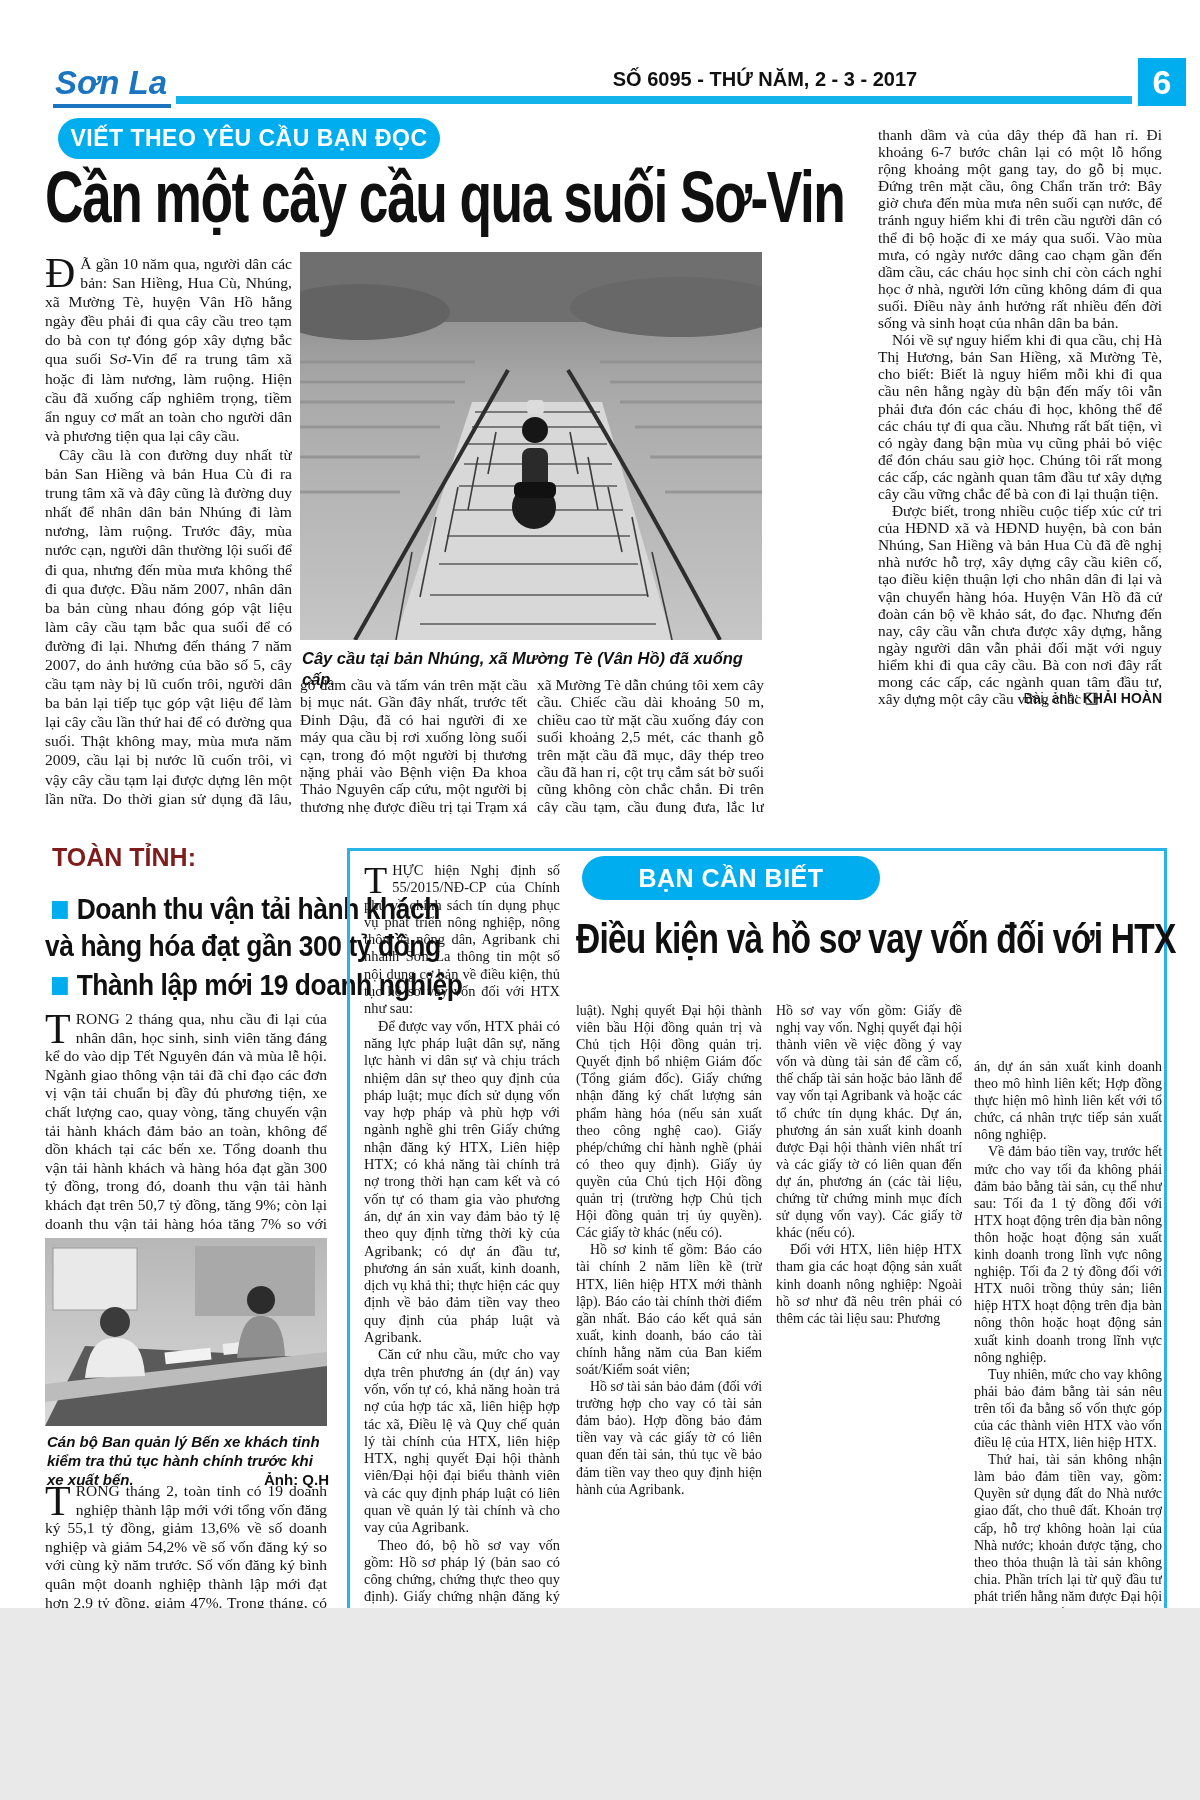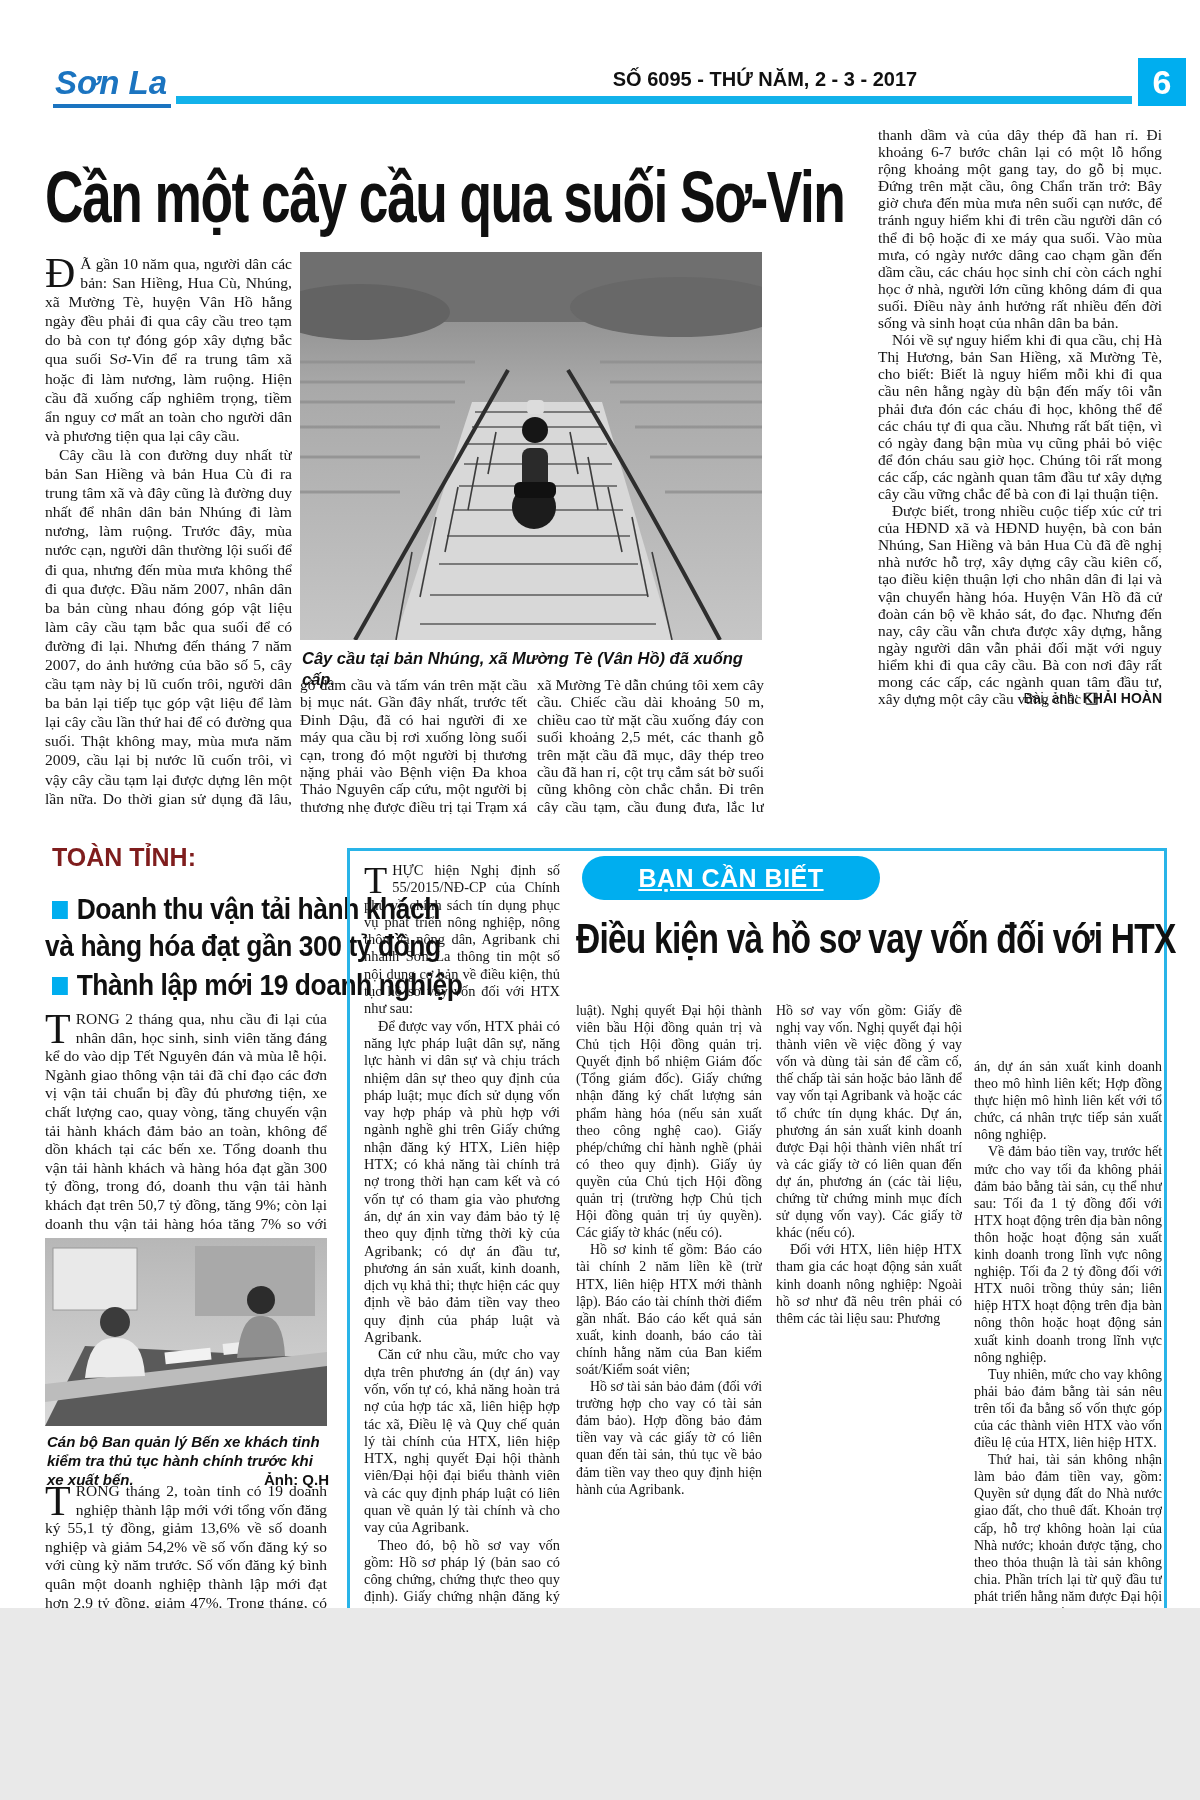--- a/index.html
+++ b/index.html
@@ -11,21 +11,21 @@
             font-size:33px;color:#1b74c0;border-bottom:4px solid #1b74c0;padding:0 4px 2px 2px;}
   .issueline{font-family:"Liberation Sans",sans-serif;font-weight:bold;font-size:20px;
              text-align:center;color:#111;}
   .cyanbar{background:#12b2ea;}
   .pagebox{background:#00aeef;color:#fff;font-family:"Liberation Sans",sans-serif;
            font-weight:bold;font-size:34px;text-align:center;line-height:48px;}
   
   .badge{background:#00aeef;color:#fff;font-family:"Liberation Sans",sans-serif;
          font-weight:bold;border-radius:24px;text-align:center;}
   .badge1{font-size:23px;line-height:41px;letter-spacing:.5px;}
-  .badge2{font-size:25px;line-height:44px;letter-spacing:.5px;text-decoration:underline;}
+  .badge2{font-size:25px;line-height:44px;letter-spacing:.5px;}
   .bigheadline{font-family:"Liberation Sans",sans-serif;font-weight:800;color:#101010;
                font-size:72px;letter-spacing:-2px;white-space:nowrap;
                transform:scaleX(.74);transform-origin:left top;}
   .boxheadline{font-family:"Liberation Sans",sans-serif;font-weight:800;color:#101010;
                font-size:43px;letter-spacing:-1px;white-space:nowrap;
                transform:scaleX(.78);transform-origin:left top;}
   .subhead{font-family:"Liberation Sans",sans-serif;font-weight:800;color:#101010;
            font-size:30px;line-height:37px;letter-spacing:-.5px;
            transform:scaleX(.88);transform-origin:left top;white-space:nowrap;}
   .sectionlabel{font-family:"Liberation Sans",sans-serif;font-weight:bold;
@@ -55,20 +55,21 @@
 </head>
 <body>
 
 <div id="page">
 
   <div class="abs masthead" style="left:53px;top:64px;">Sơn La</div>
   <div class="abs issueline" style="left:400px;top:68px;width:730px;">SỐ 6095 - THỨ NĂM, 2 - 3 - 2017</div>
   <div class="abs cyanbar" style="left:176px;top:96px;width:956px;height:8px;"></div>
   <div class="abs pagebox" style="left:1138px;top:58px;width:48px;height:48px;">6</div>
 
+  <div class="abs badge badge1" style="left:58px;top:118px;width:382px;height:41px;">VIẾT THEO YÊU CẦU BẠN ĐỌC</div>
 
   <div class="abs" style="left:45px;top:156px;width:1110px;height:92px;">
     <div class="bigheadline">Cần một cây cầu qua suối Sơ-Vin</div>
   </div>
 
   <div class="abs col f-main" style="left:45px;top:254px;width:247px;height:556px;">
     <p><span class="dc">Đ</span><span>Ã gần 10 năm qua, người dân các bản: San Hiềng, Hua Cù, Nhúng, xã Mường Tè, huyện Vân Hồ hằng ngày đều phải đi qua cây cầu treo tạm do bà con tự đóng góp xây dựng bắc qua suối Sơ-Vin để ra trung tâm xã hoặc đi làm nương, làm ruộng. Hiện cầu đã xuống cấp nghiêm trọng, tiềm ẩn nguy cơ mất an toàn cho người dân và phương tiện qua lại cây cầu.</span></p>
     <p class="ind">Cây cầu là con đường duy nhất từ bản San Hiềng và bản Hua Cù đi ra trung tâm xã và đây cũng là đường duy nhất để nhân dân bản Nhúng đi làm nương, làm ruộng. Trước đây, mùa nước cạn, người dân thường lội suối để đi qua, nhưng đến mùa mưa không thể đi qua được. Đầu năm 2007, nhân dân ba bản cùng nhau đóng góp vật liệu làm cây cầu tạm bắc qua suối để có đường đi lại. Nhưng đến tháng 7 năm 2007, do ảnh hưởng của bão số 5, cây cầu tạm này bị lũ cuốn trôi, người dân ba bản lại tiếp tục góp vật liệu để làm lại cây cầu lần thứ hai để có đường qua suối. Thật không may, mùa mưa năm 2009, cầu lại bị nước lũ cuốn trôi, vì vậy cây cầu tạm lại được dựng lên một lần nữa. Do thời gian sử dụng đã lâu, cùng với mưa, nắng và nhiều đợt nước lũ dâng cao ngập cầu đã làm những thanh</p>
   </div>
 

